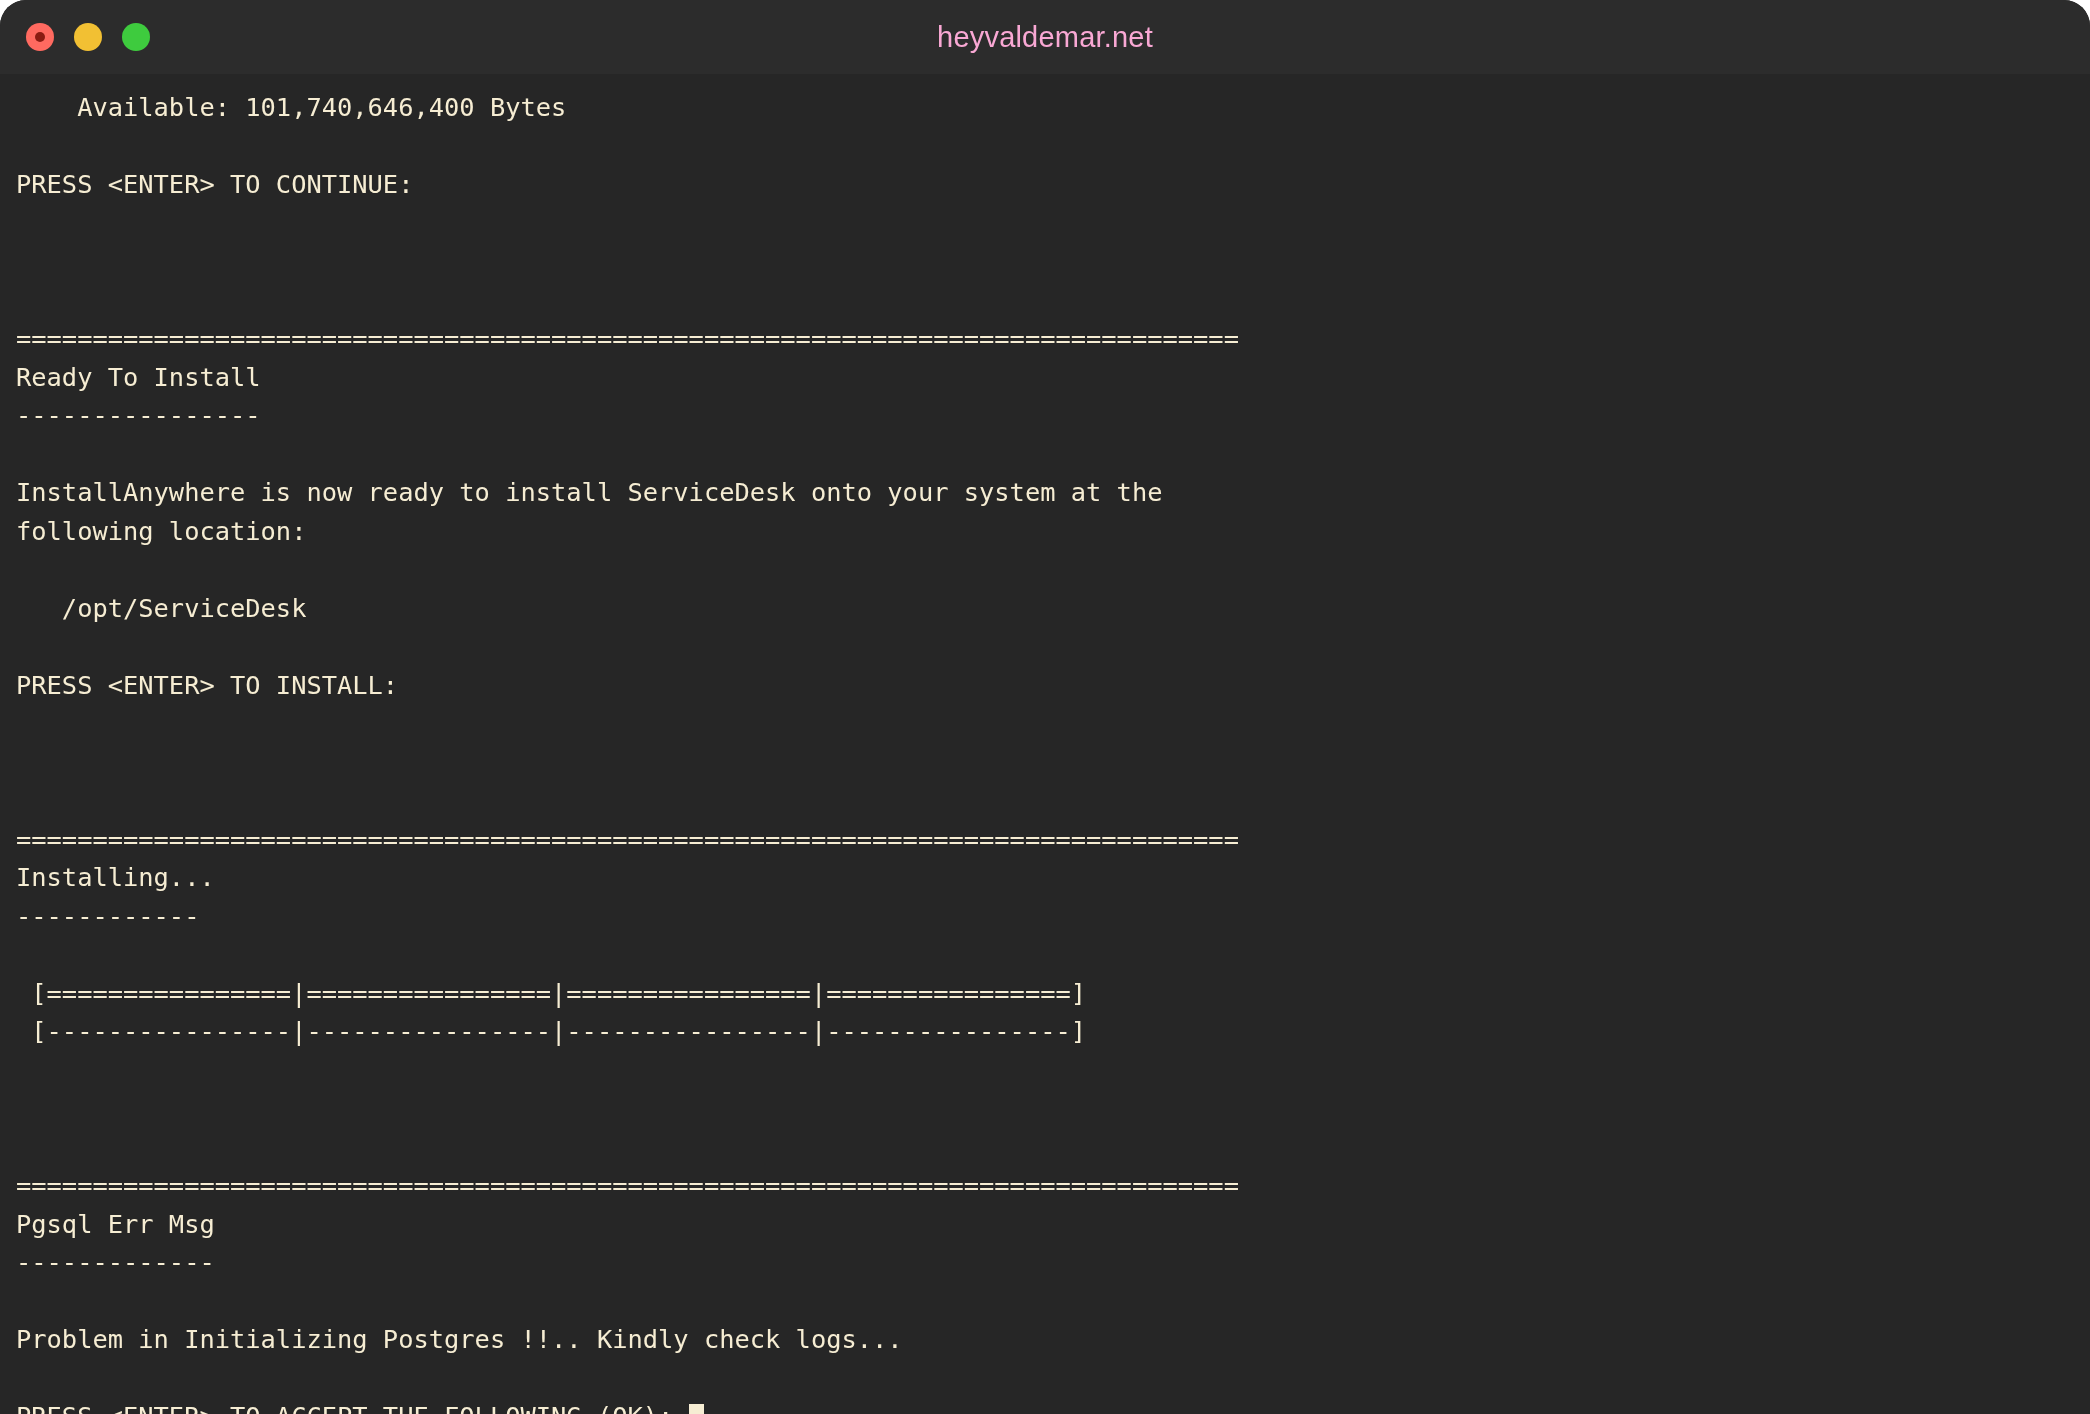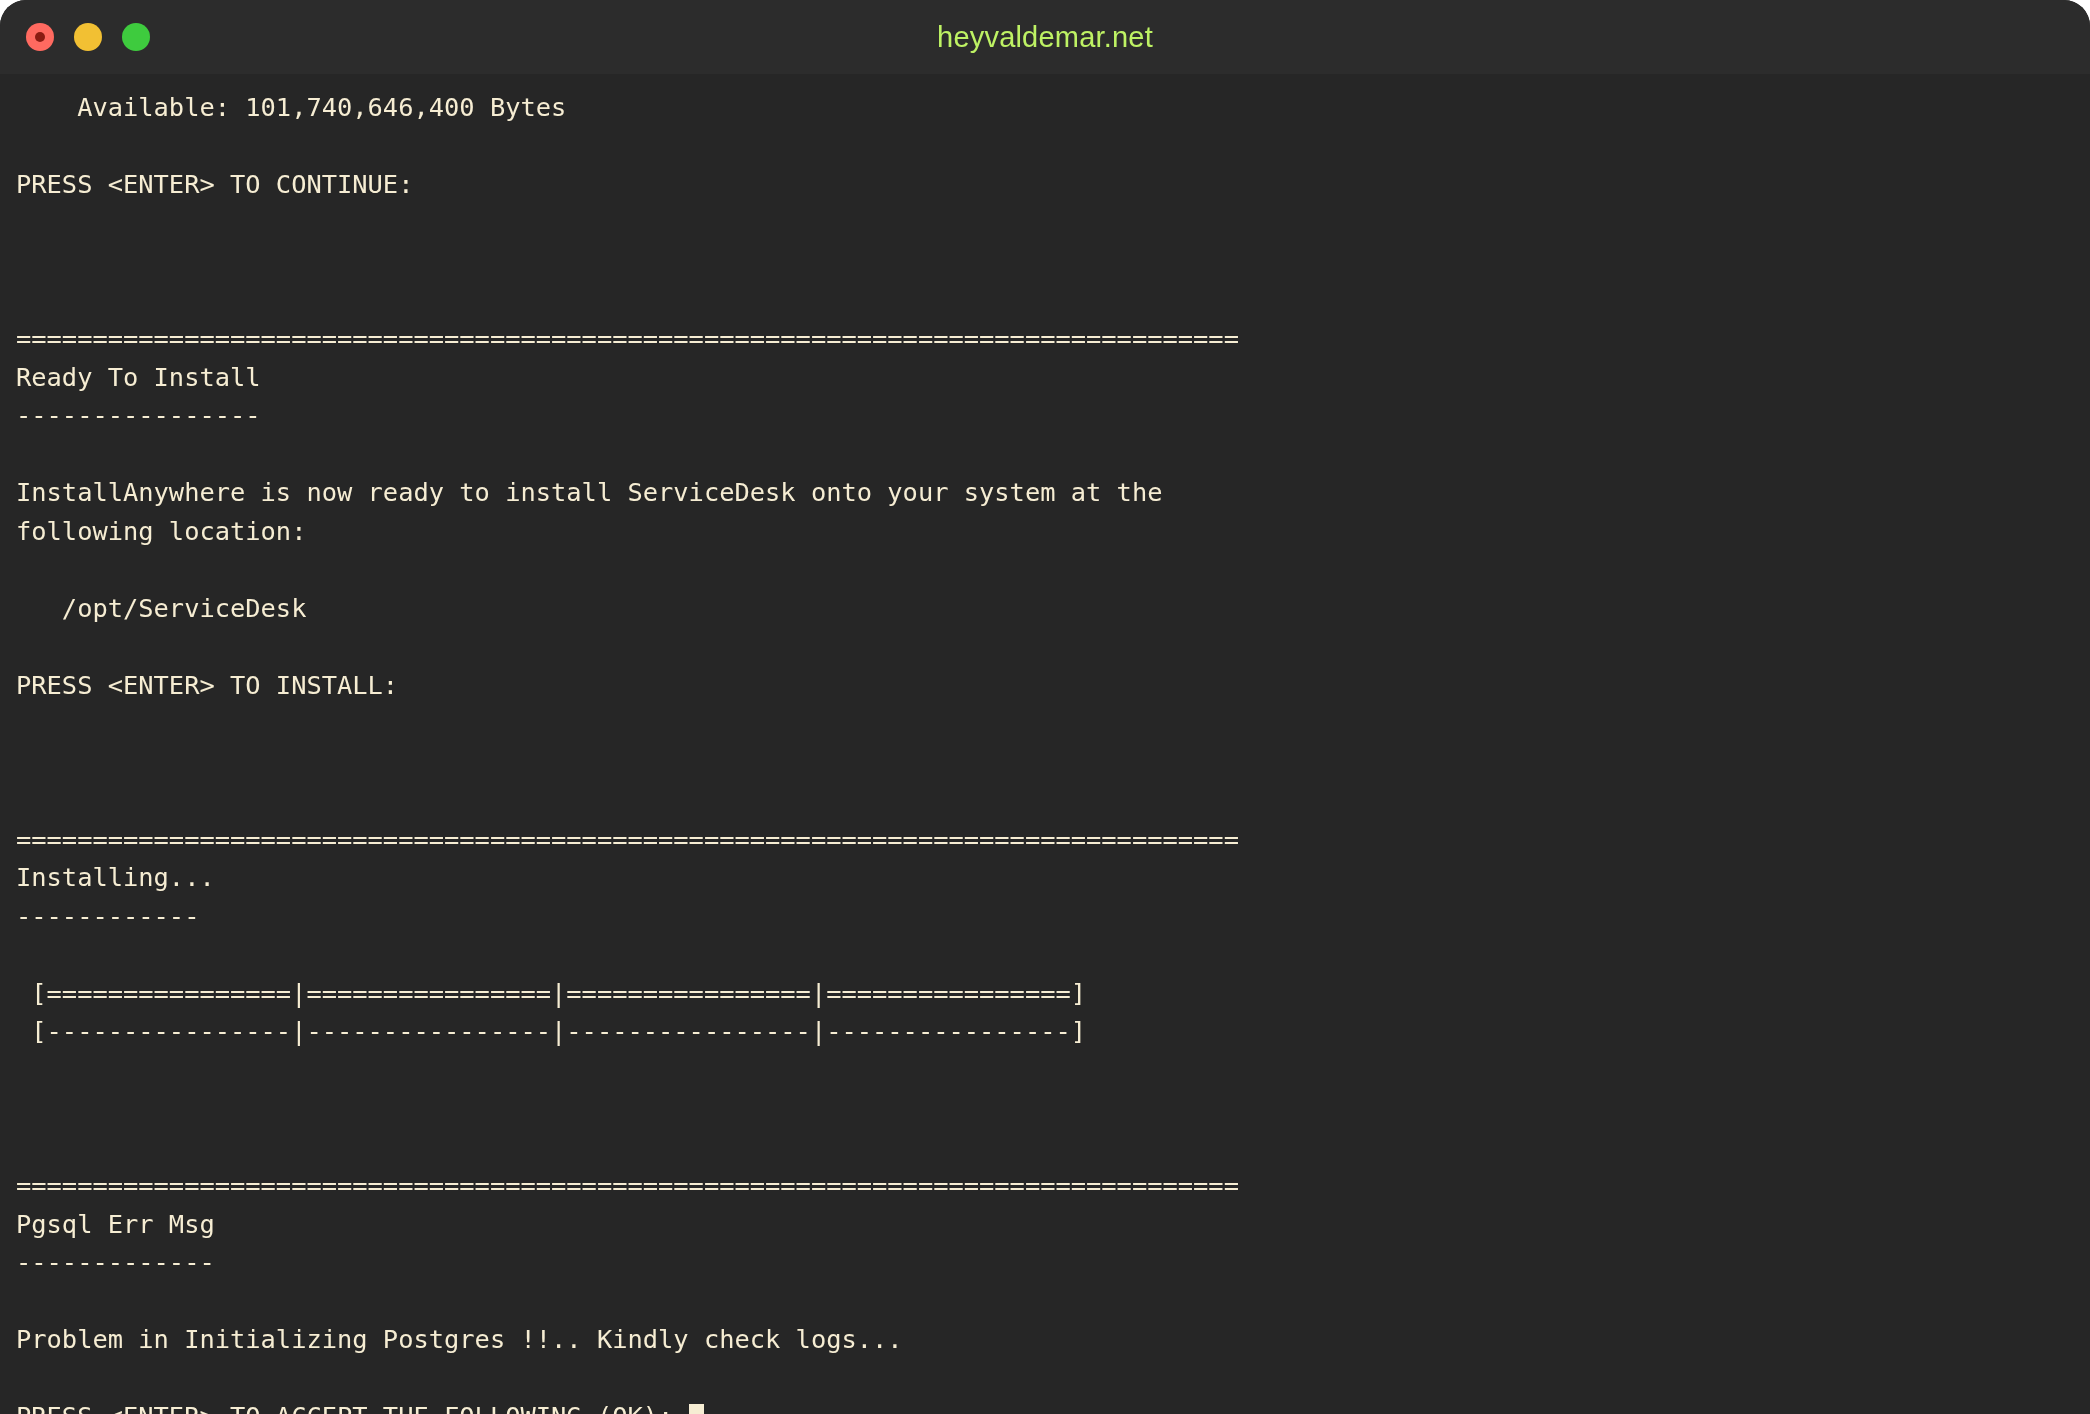--- a/index.html
+++ b/index.html
@@ -51,21 +51,21 @@
     background: #8a1c12;
     left: 50%;
     top: 50%;
     transform: translate(-50%, -50%);
   }
   .light.minimize { background: #f2c033; }
   .light.maximize { background: #3ecb3e; }
   #window-title {
     width: 100%;
     text-align: center;
-    color: #bef264;
+    color: #f9a8d4;
     font-family: "Liberation Sans", sans-serif;
     font-size: 29px;
     letter-spacing: 0.2px;
     user-select: none;
   }
   #terminal {
     padding: 14px 0 0 8px;
     box-sizing: border-box;
     height: calc(100% - 74px);
     overflow: hidden;

